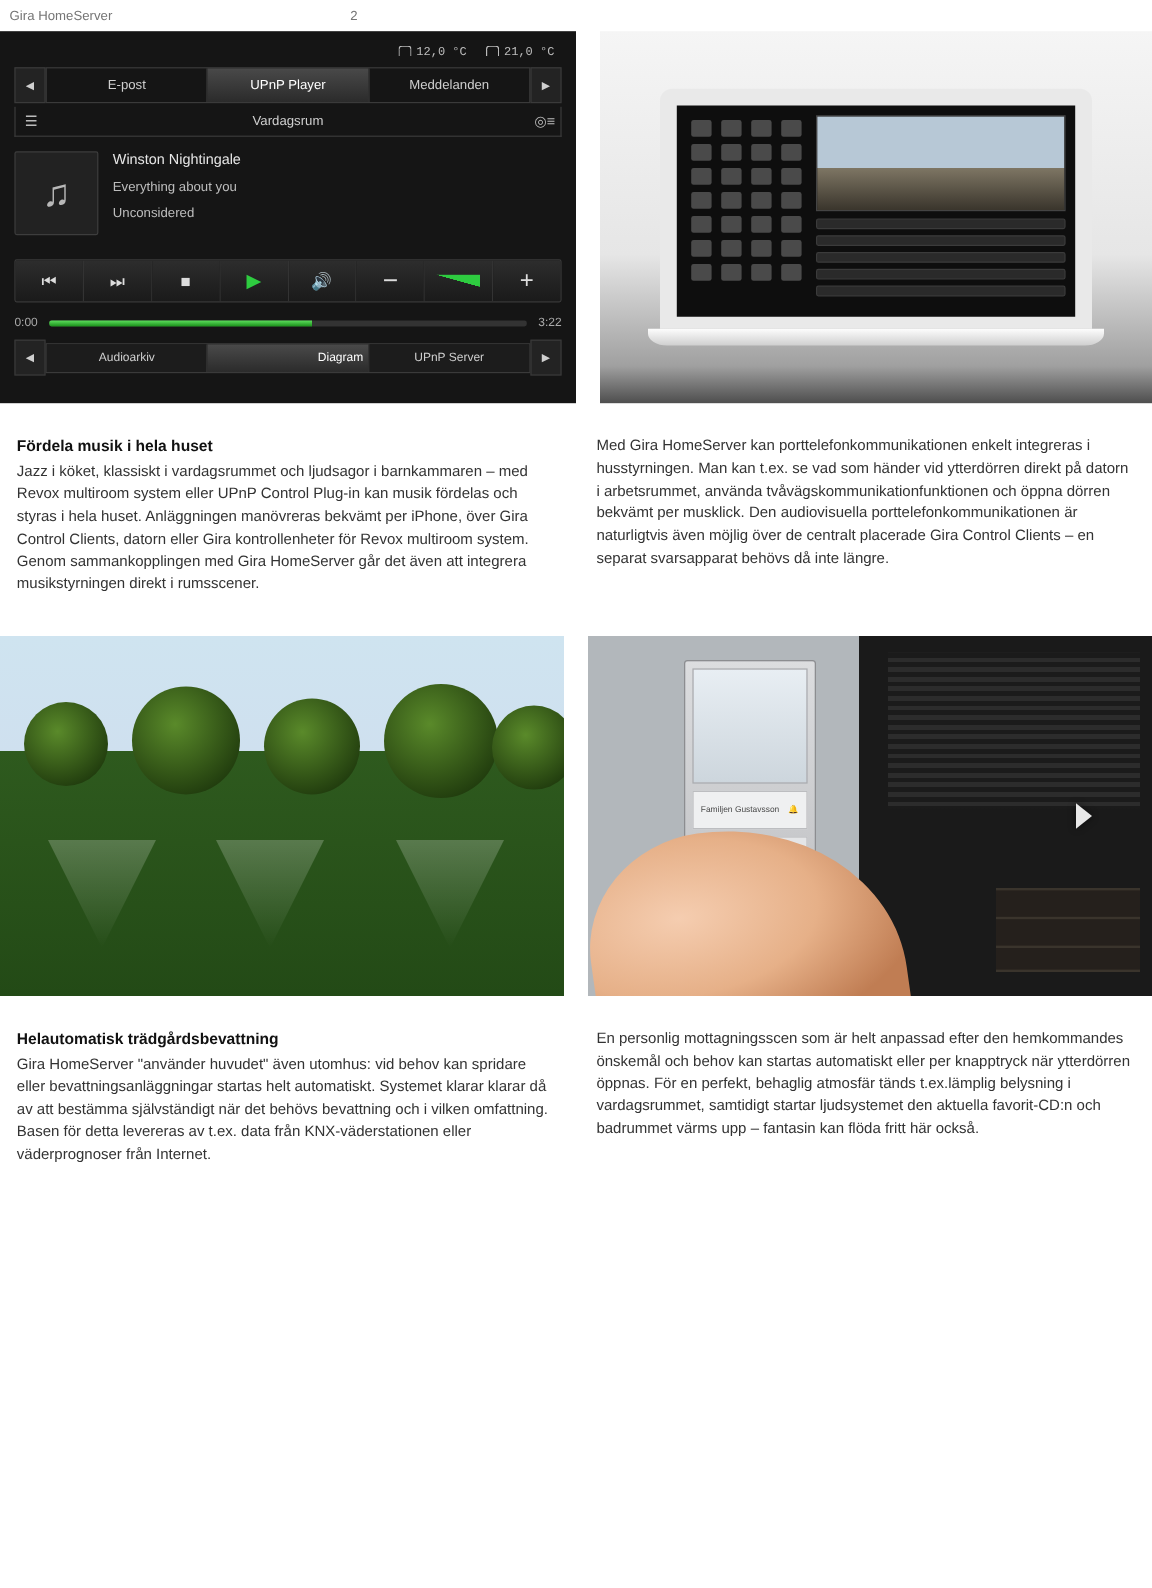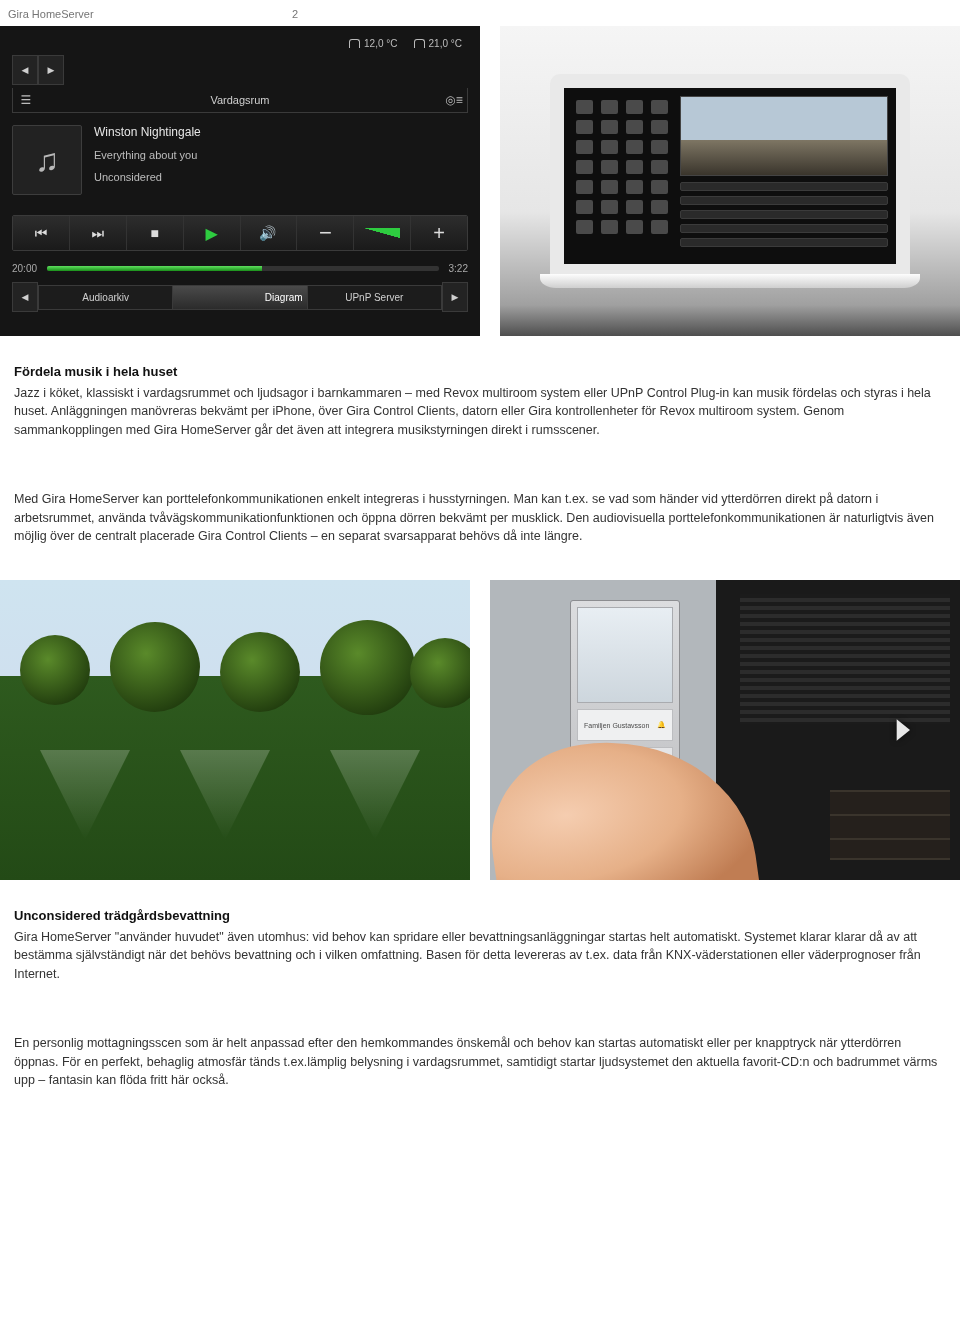--- a/index.html
+++ b/index.html
@@ -38,20 +38,21 @@
   .weather-bar {
     text-align: right;
     font-size: 10px;
     color: #bdbdbd;
     padding-right: 6px;
     margin-bottom: 6px;
     display: flex;
     justify-content: flex-end;
     gap: 16px;
     align-items: center;
+    font-family: Liberation Mono, monospace;
   }
   .weather-bar .wicon {
     width: 11px; height: 9px;
     display: inline-block;
     border: 1px solid #bbb;
     border-bottom: none;
     border-radius: 3px 3px 0 0;
     margin-right: 4px;
     vertical-align: -1px;
   }
@@ -241,26 +242,25 @@
   .ls-bars .bar { height:9px; background:#2a2a2a; border:1px solid #3b3b3b; border-radius:2px; }
   .laptop-base {
     height: 14px;
     background: linear-gradient(#fdfdfd,#cfcfcf);
     border-radius: 0 0 16px 16px / 0 0 10px 10px;
   }
 
   
   .text-row {
     display: flex;
-    gap: 50px;
+    gap: 34px;
     padding: 26px 14px 34px 14px;
     font-size: 12.5px;
     line-height: 1.5;
     color: #333;
-    flex-direction: column;
   }
   .text-row .col { flex: 1; }
   .text-row h3 {
     font-size: 13px;
     font-weight: bold;
     margin-bottom: 2px;
     color: #111;
   }
 
   
@@ -374,20 +374,25 @@
 <div class="hero-row">
 
   <div class="player-panel">
     <div class="weather-bar">
       <span><span class="wicon"></span><span>12,0 °C</span></span>
       <span><span class="wicon"></span><span>21,0 °C</span></span>
     </div>
 
     <div class="tabs-row">
       <div class="tri-btn">◀</div>
+      <div class="tab-seg">
+        <div class="seg">E-post</div>
+        <div class="seg active">UPnP Player</div>
+        <div class="seg">Meddelanden</div>
+      </div>
       <div class="tri-btn">▶</div>
     </div>
 
     <div class="room-row">
       <div class="icon-btn">☰</div>
       <div class="room-label">Vardagsrum</div>
       <div class="icon-btn">◎≡</div>
     </div>
 
     <div class="track-area">
@@ -412,21 +417,21 @@
         </div>
       <div class="cbtn">
           <span class="volwedge"></span>
         </div>
       <div class="cbtn">
           <span style="font-size:20px;line-height:0;">+</span>
         </div>
     </div>
 
     <div class="prog-row">
-      <span>20:00</span>
+      <span>0:00</span>
       <div class="prog-track">
         <div class="prog-fill"></div>
       </div>
       <span>3:22</span>
     </div>
 
     <div class="source-row">
       <div class="tri-btn">◀</div>
       <div class="source-seg">
         <div class="seg">Audioarkiv</div>
@@ -527,19 +532,19 @@
     <div class="chevron">
       <svg viewBox="0 0 24 24" width="32" height="32">
           <path d="M8 4l10 8-10 8z" fill="#e8e8e8"></path>
         </svg>
     </div>
   </div>
 </div>
 
 <div class="text-row">
   <div class="col">
-    <h3>Unconsidered trädgårdsbevattning</h3>
+    <h3>Helautomatisk trädgårdsbevattning</h3>
     <p>Gira HomeServer "använder huvudet" även utomhus: vid behov kan spridare eller bevattningsanläggningar startas helt automatiskt. Systemet klarar klarar då av att bestämma självständigt när det behövs bevattning och i vilken omfattning. Basen för detta levereras av t.ex. data från KNX-väderstationen eller väderprognoser från Internet.</p>
   </div>
   <div class="col">
     <p>En personlig mottagningsscen som är helt anpassad efter den hemkommandes önskemål och behov kan startas automatiskt eller per knapptryck när ytterdörren öppnas. För en perfekt, behaglig atmosfär tänds t.ex.lämplig belysning i vardagsrummet, samtidigt startar ljudsystemet den aktuella favorit-CD:n och badrummet värms upp – fantasin kan flöda fritt här också.</p>
   </div>
 </div>
 
 </body></html>

